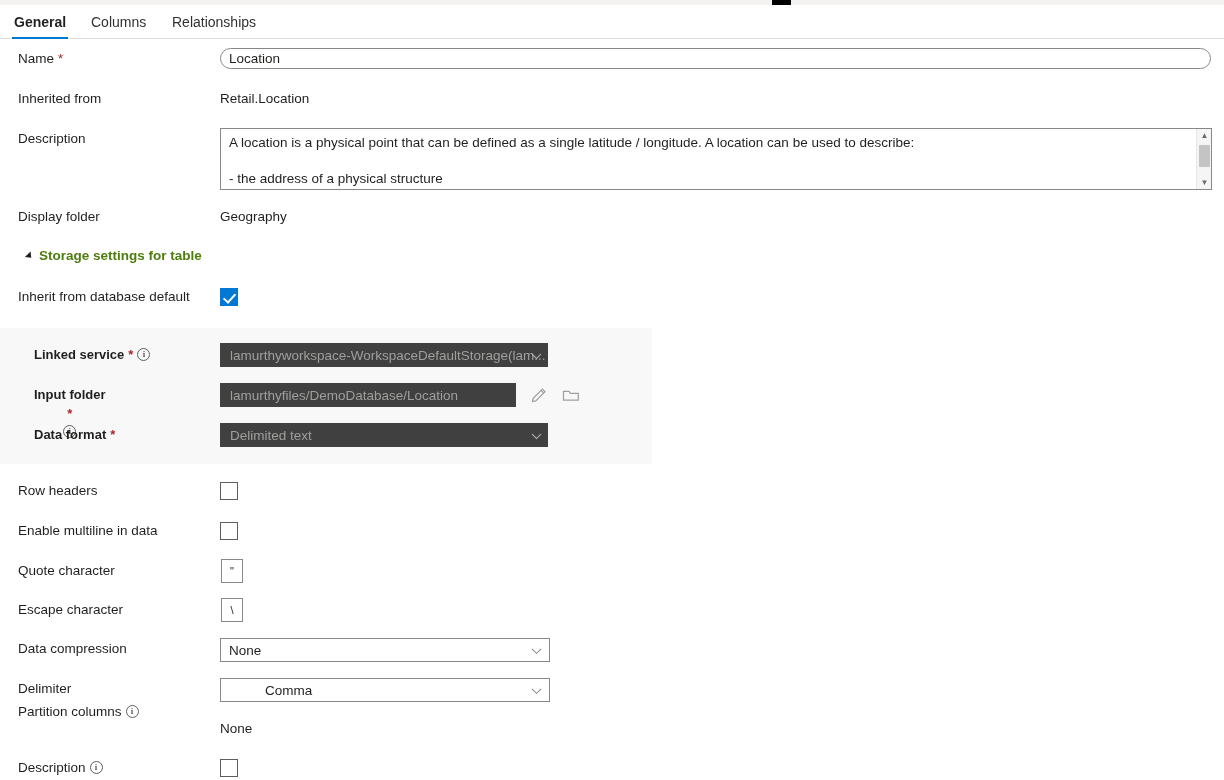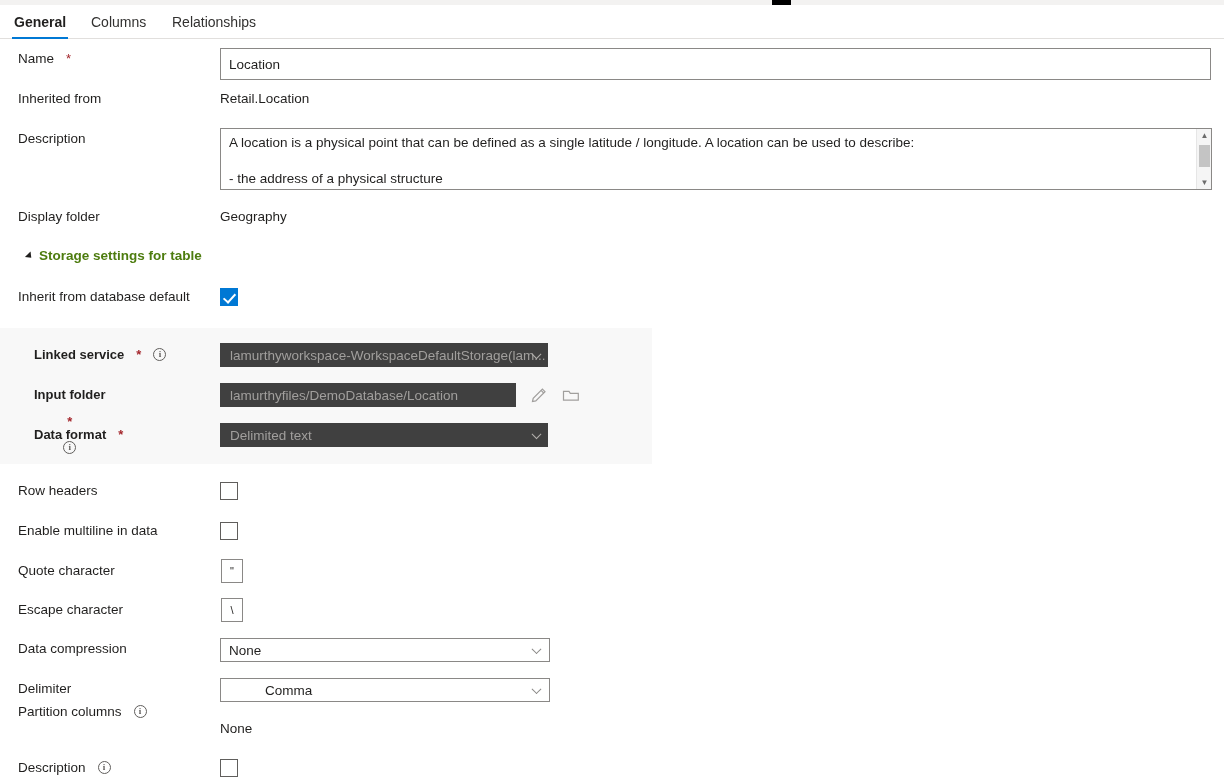--- a/index.html
+++ b/index.html
@@ -44,21 +44,21 @@
   #tab-general { left: 12px; }
   #tab-columns { left: 89px; }
   #tab-relationships { left: 170px; }
 
   
   .row-label {
     position: absolute;
     font-size: 13.5px;
     color: #201f1e;
     white-space: nowrap;
-    display: flex; align-items: center; gap: 12px;
+    display: flex; align-items: center; gap: 4px;
   }
   .row-label.lbl-indent { font-weight: bold; font-size: 13px; }
   .req { color: #a4262c; font-size: 13px; }
 
   .static-val {
     position: absolute;
     font-size: 13.5px;
     color: #201f1e;
     white-space: nowrap;
   }
@@ -233,21 +233,21 @@
     </div>
     <div class="tab" id="tab-relationships">
       <span>Relationships</span>
     </div>
   </div>
 
   <div class="row-label" style="left:18px; top:51px;">
     <span>Name</span>
     <span class="req">*</span>
   </div>
-  <input class="tinput" style="left: 220px; top: 48px; width: 991px; height: 32px;" value="Location">
+  <input class="tinput" style="left: 220px; top: 48px; width: 991px; height: 21px; border-radius: 11px;" value="Location">
 
   <div class="row-label" style="left:18px; top:91px;">
     <span>Inherited from</span>
   </div>
   <div class="static-val" style="left:220px; top:91px;">Retail.Location</div>
 
   <div class="row-label" style="left:18px; top:131px;">
     <span>Description</span>
   </div>
   <div class="tarea-wrap" style="left:220px; top:128px; width:992px; height:62px;">

